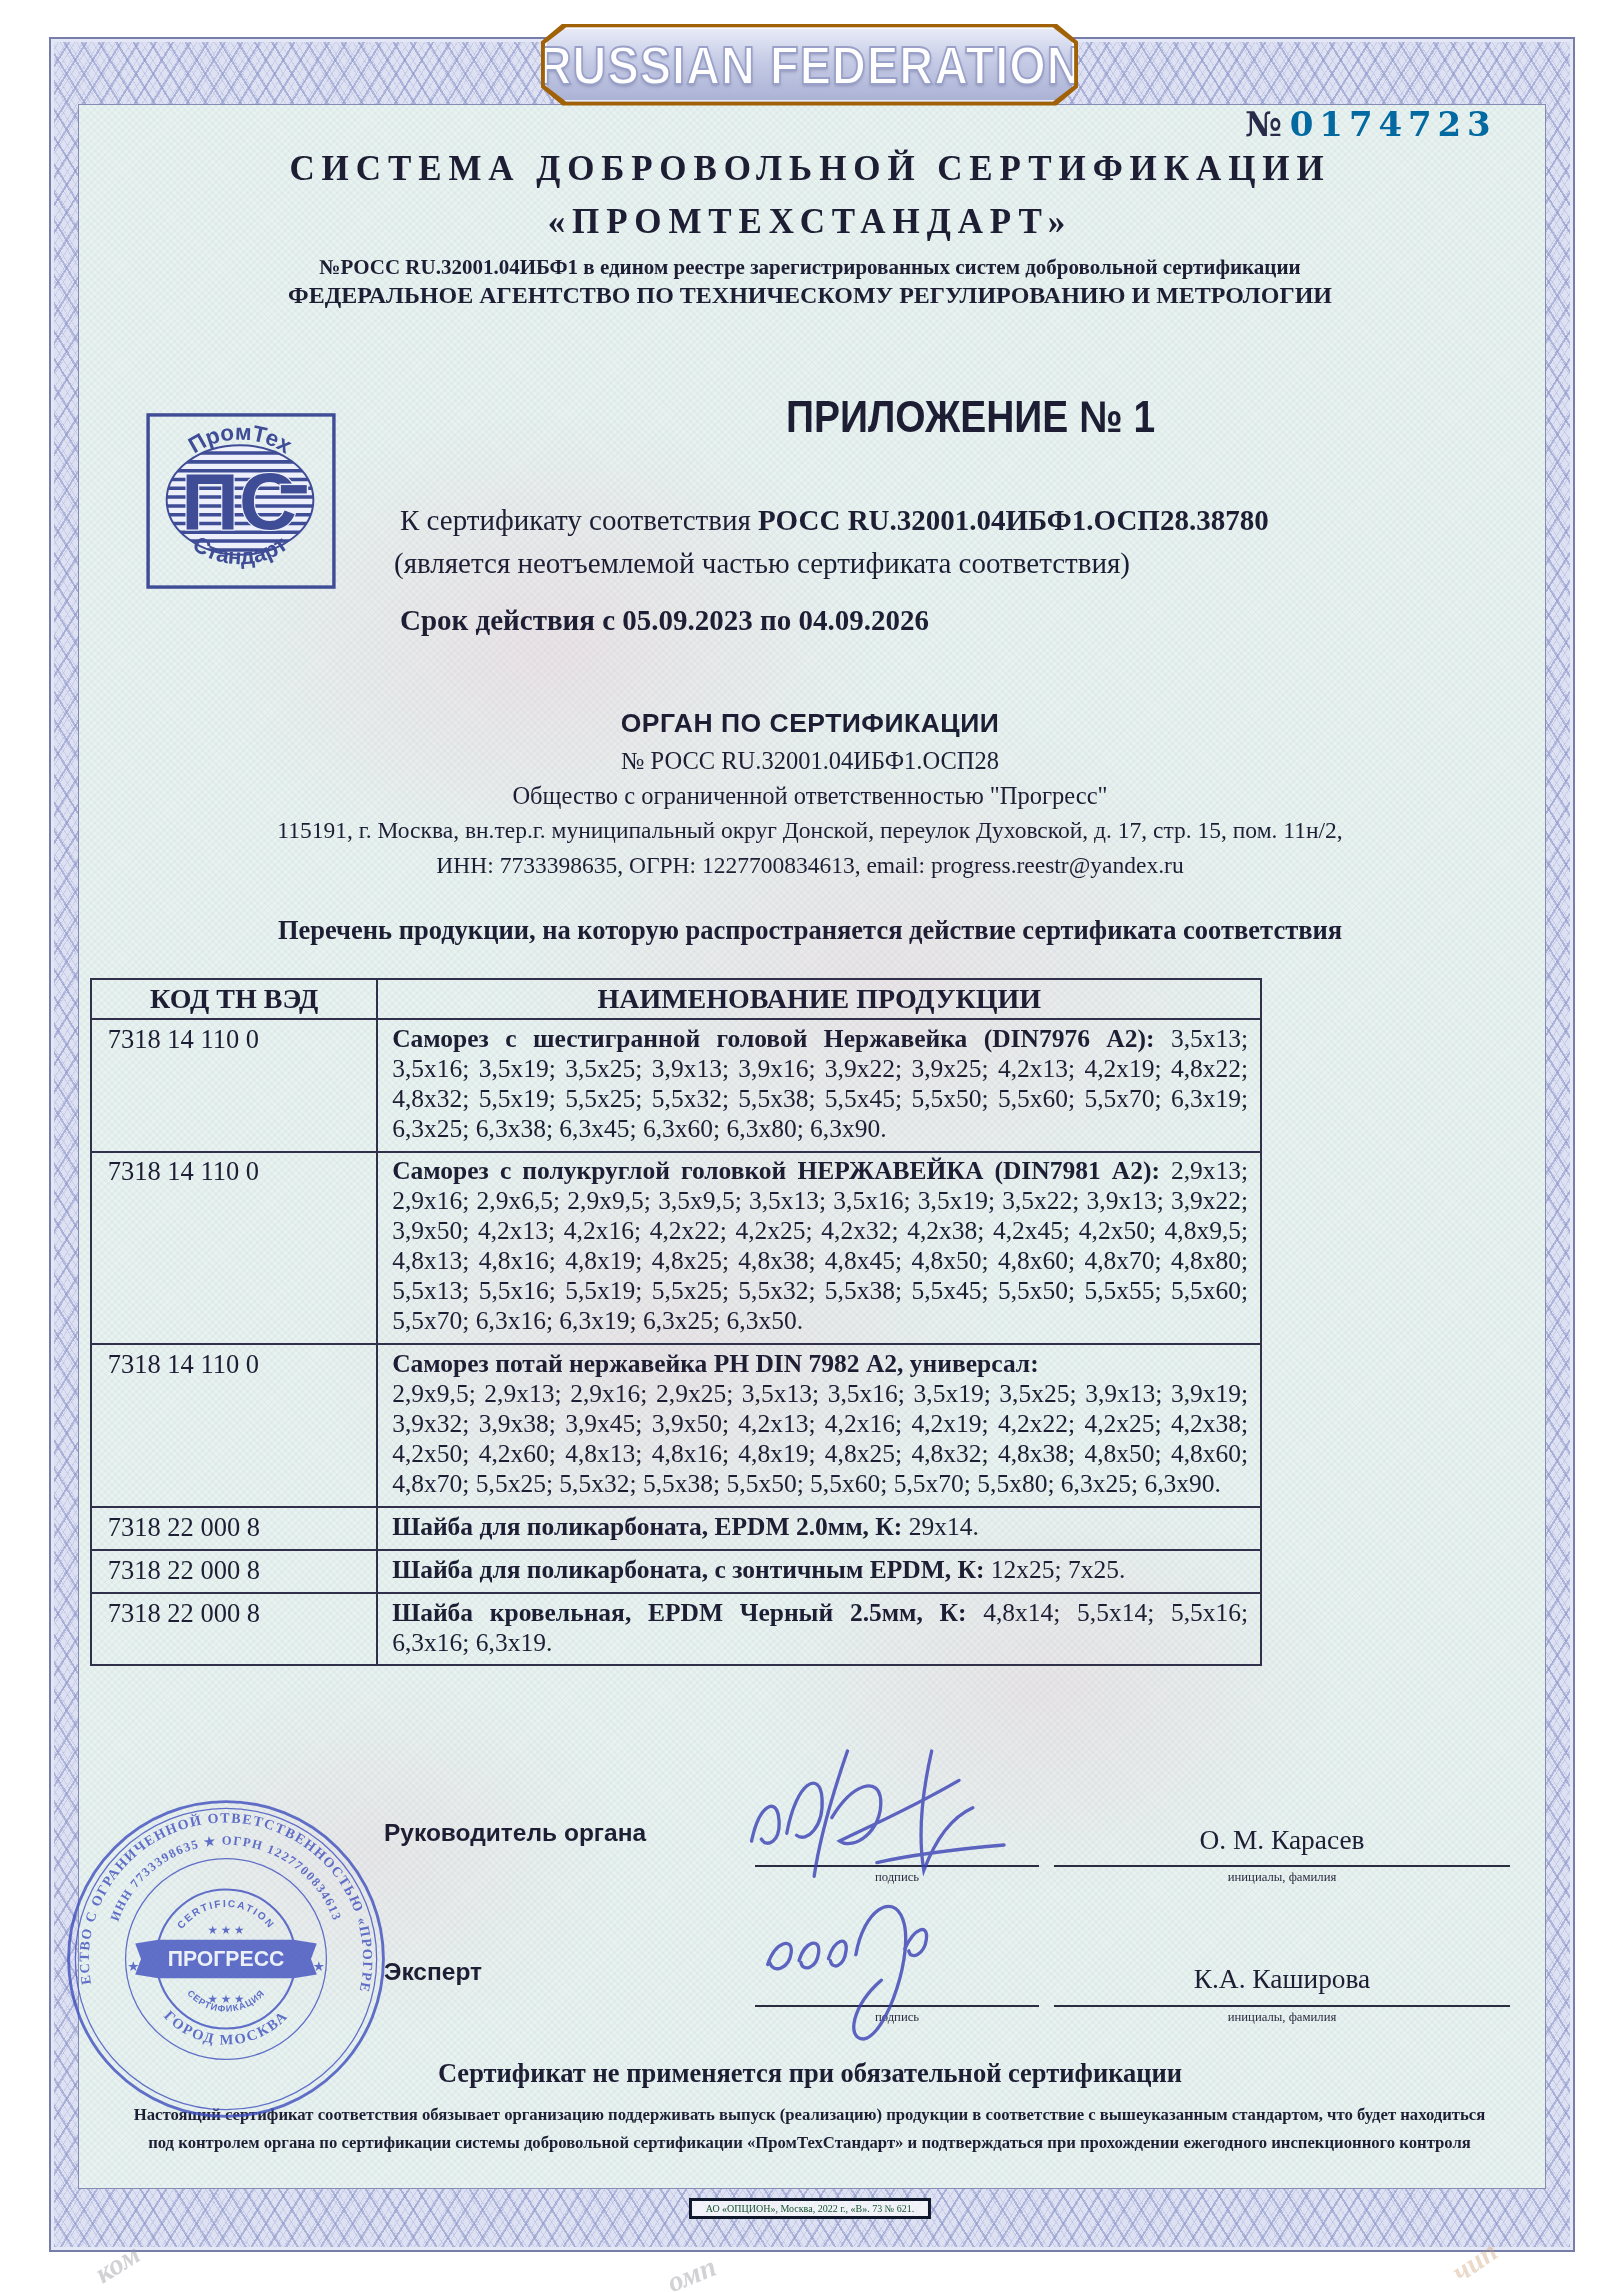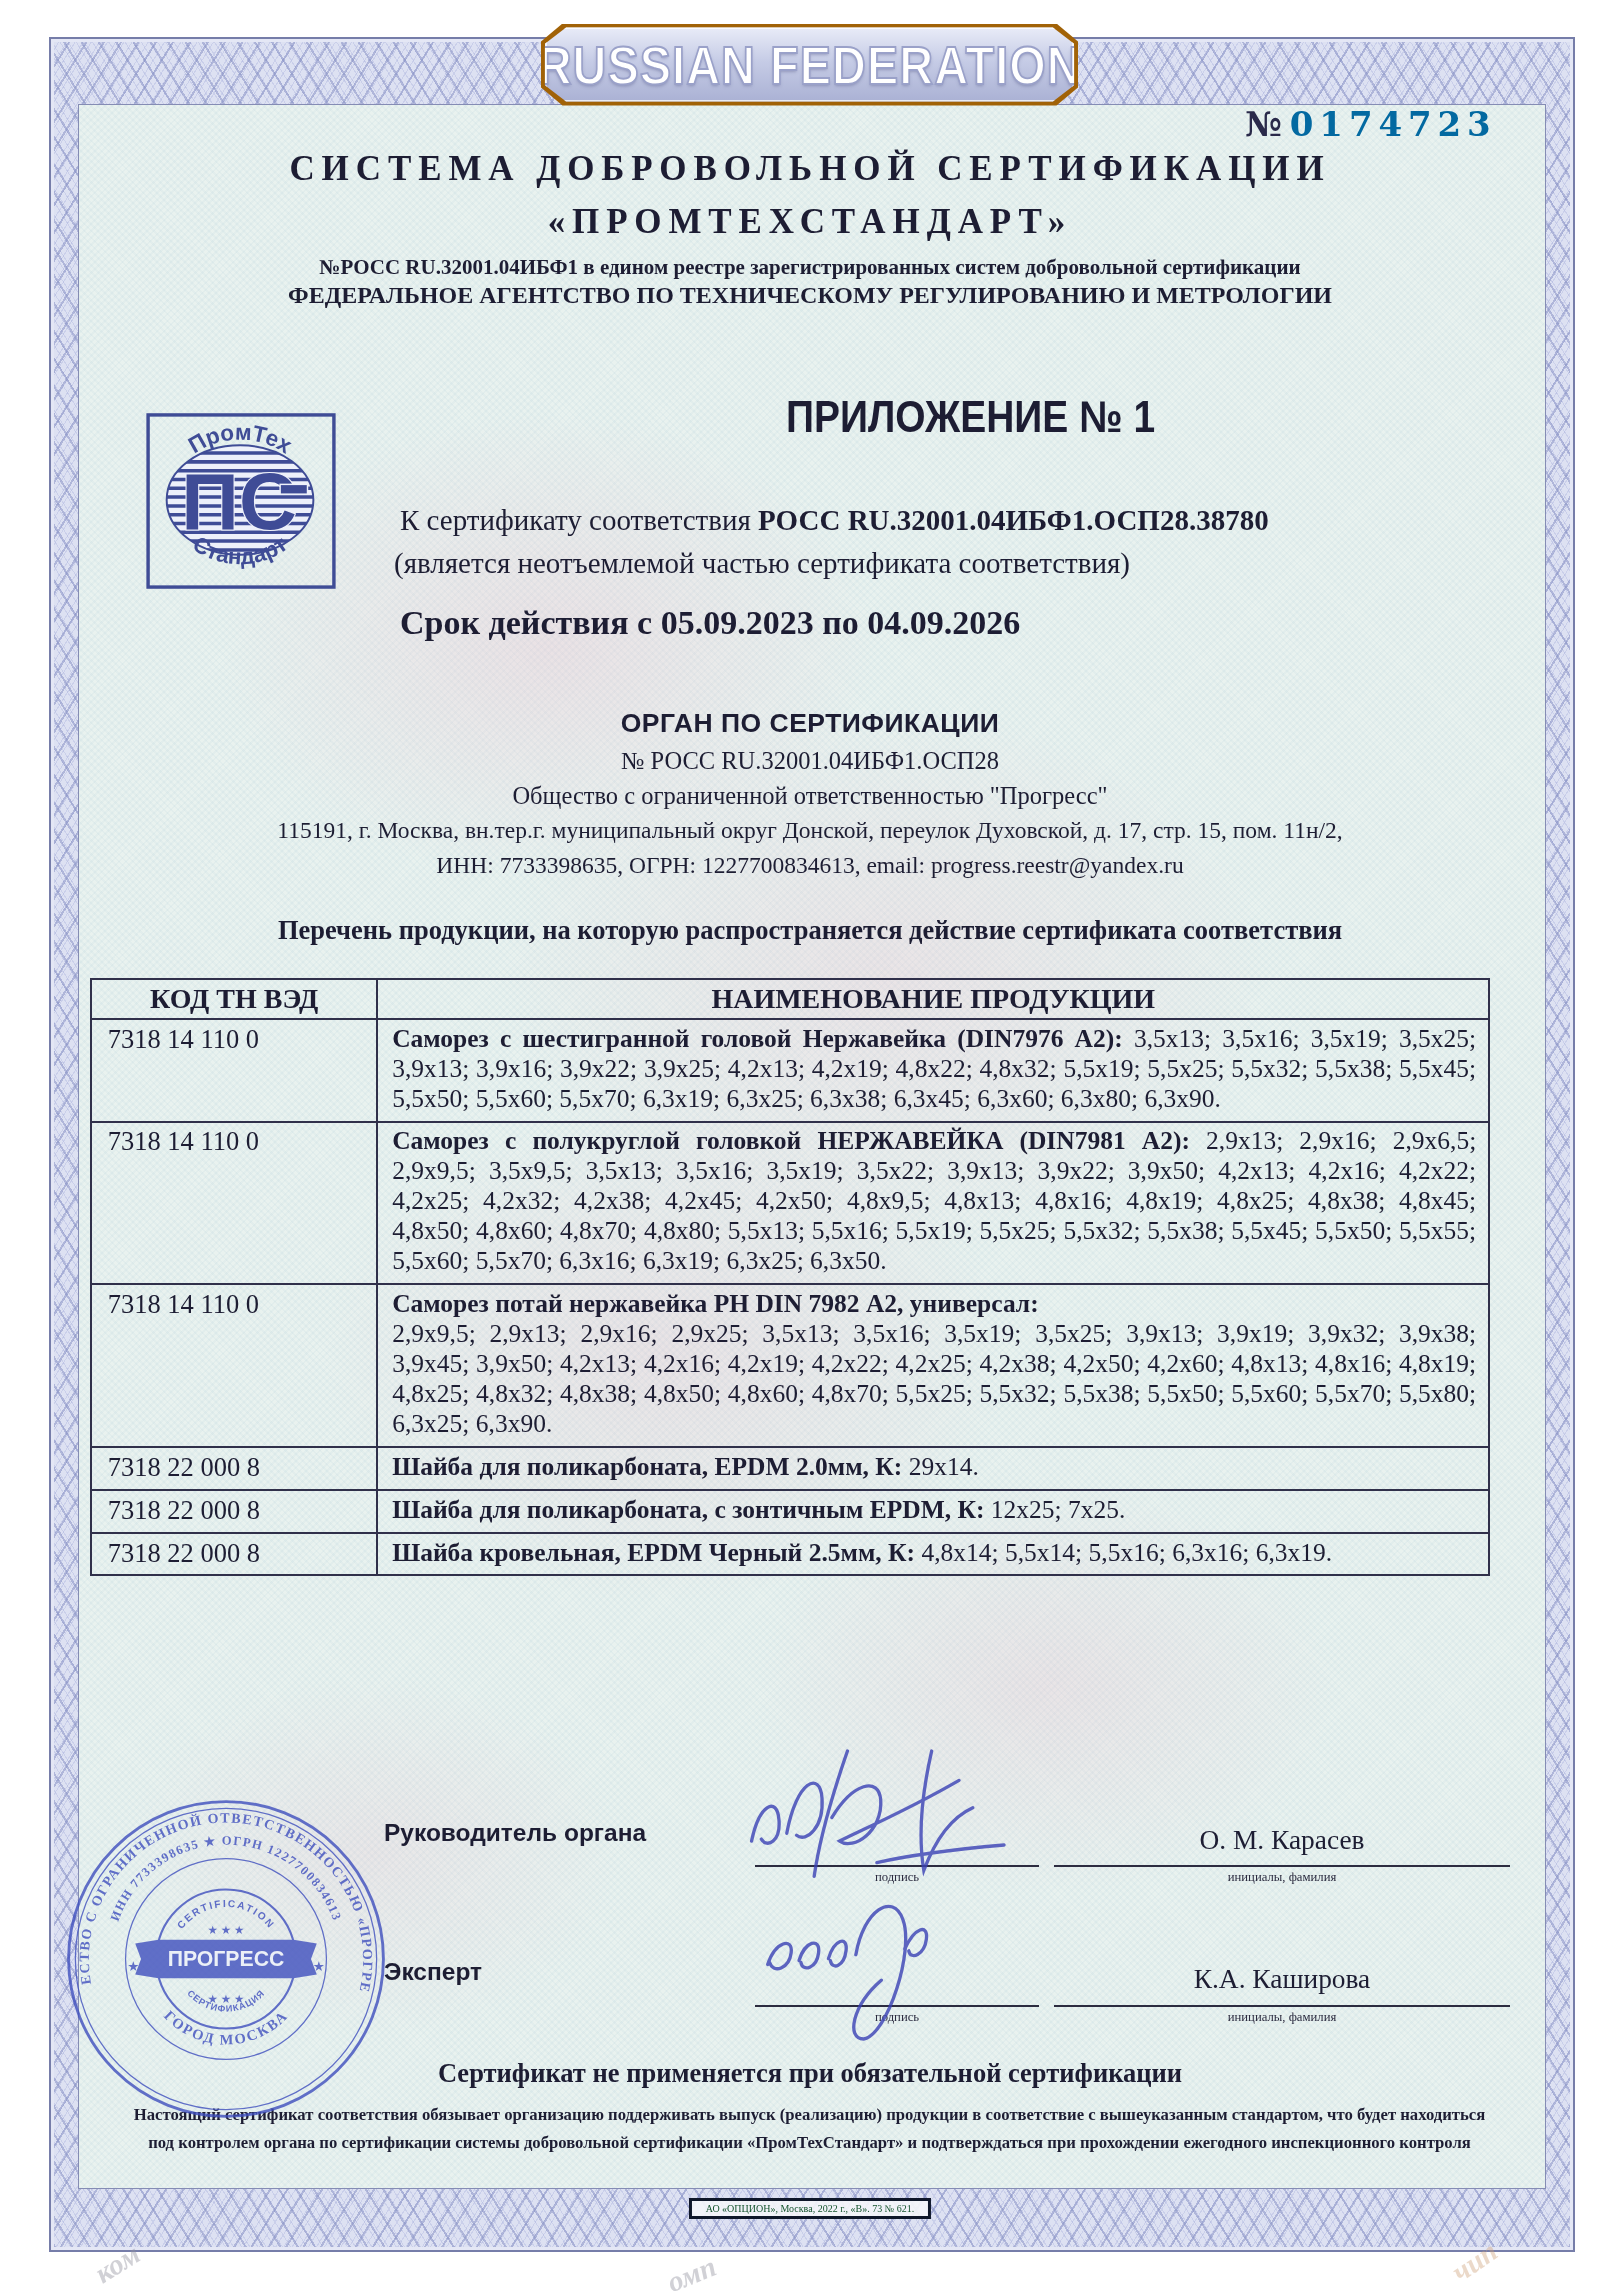--- a/index.html
+++ b/index.html
@@ -53,32 +53,32 @@
   .agency{top:282px;font-size:24px;font-weight:700;}
 
   
   .logo{position:absolute;left:145px;top:412px;z-index:3;}
   .annex-title{position:absolute;left:412px;top:394px;width:1117px;text-align:center;z-index:3;
           font-family:"Liberation Sans",sans-serif;font-weight:700;font-size:41px;
           transform:scale(.95,1.08);transform-origin:center;}
   .a-line1{position:absolute;left:400px;top:504px;font-size:29px;z-index:3;}
   .a-line1 .b{font-weight:700;}
   .a-line2{position:absolute;left:394px;top:547px;font-size:29px;z-index:3;}
-  .a-valid{position:absolute;left:400px;top:604px;font-size:34px;font-weight:600;z-index:3;}
+  .a-valid{position:absolute;left:400px;top:604px;font-size:29px;font-weight:600;z-index:3;}
 
   
   .org-h{top:708px;font-family:"Liberation Sans",sans-serif;font-weight:700;font-size:26.5px;letter-spacing:0.5px;}
   .org-n{top:747px;font-size:24.5px;}
   .org-nm{top:782px;font-size:24.5px;}
   .org-ad{top:817px;font-size:23.5px;}
   .org-ct{top:852px;font-size:23.5px;}
   .prod-h{top:915px;font-size:26.5px;font-weight:700;}
 
   
-  .ptable{position:absolute;left:90px;top:978px;width:1400px;z-index:3;border-collapse:collapse;
+  .ptable{position:absolute;left:90px;top:978px;width:1172px;z-index:3;border-collapse:collapse;
           font-size:25.5px;line-height:30px;}
   .ptable th,.ptable td{border:2px solid #30304a;vertical-align:top;}
   .ptable th{font-weight:700;font-size:28px;padding:3.9px 7.8px;text-align:center;}
   .ptable td{padding:3.9px 11.8px 6.9px 13.7px;}
   .ptable .c1{width:257px;}
   .ptable td.code{font-size:26.5px;padding-left:15.7px;white-space:nowrap;}
   .ptable td.nm{text-align:justify;margin-top:17px;}
   .ptable .b{font-weight:700;}
   .ptable .blockbold{display:block;}
 

